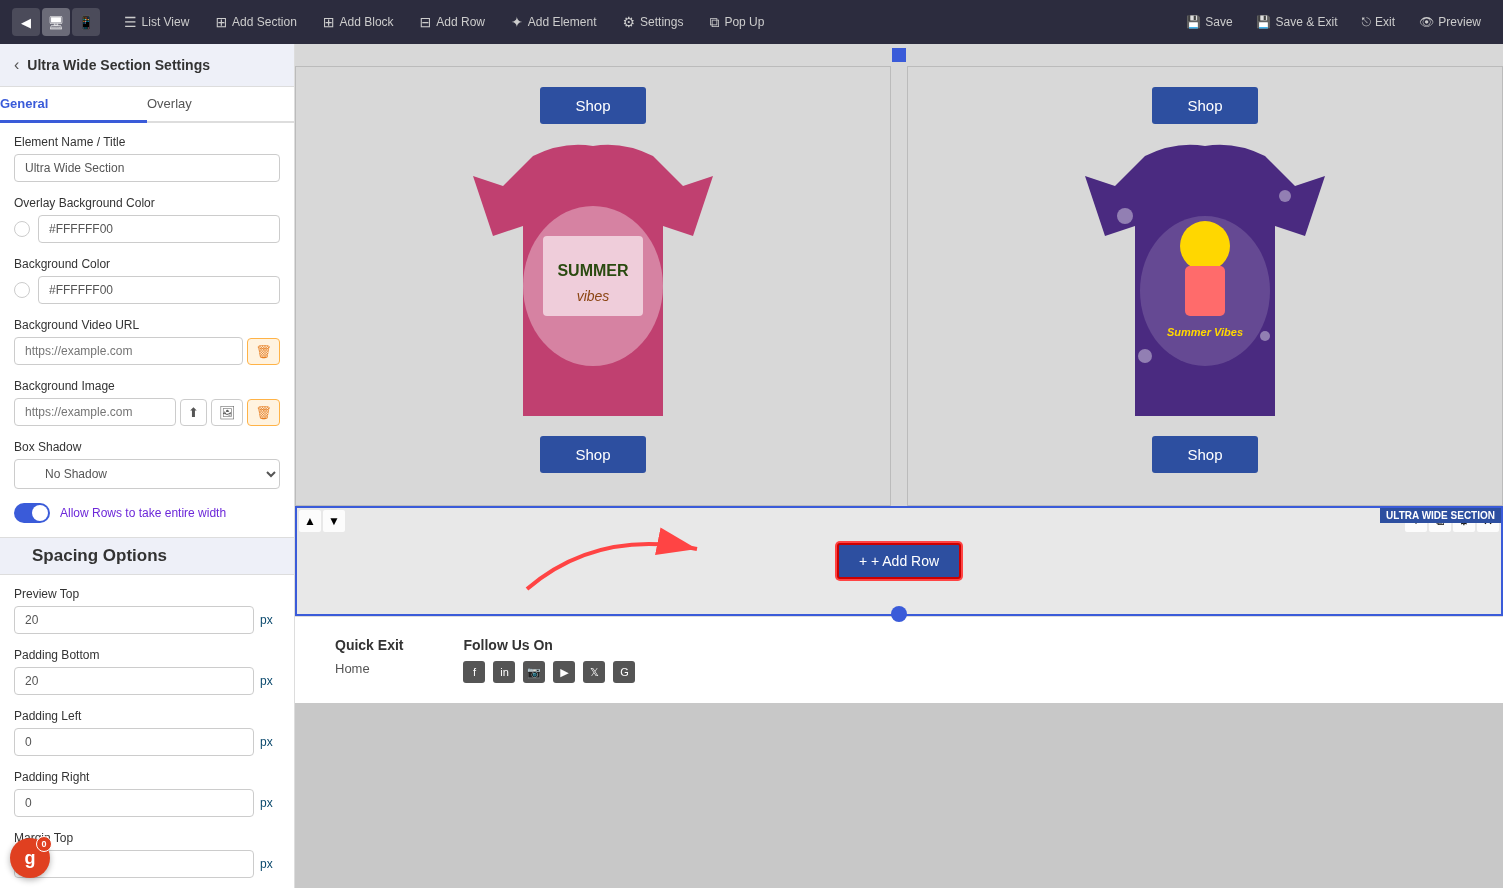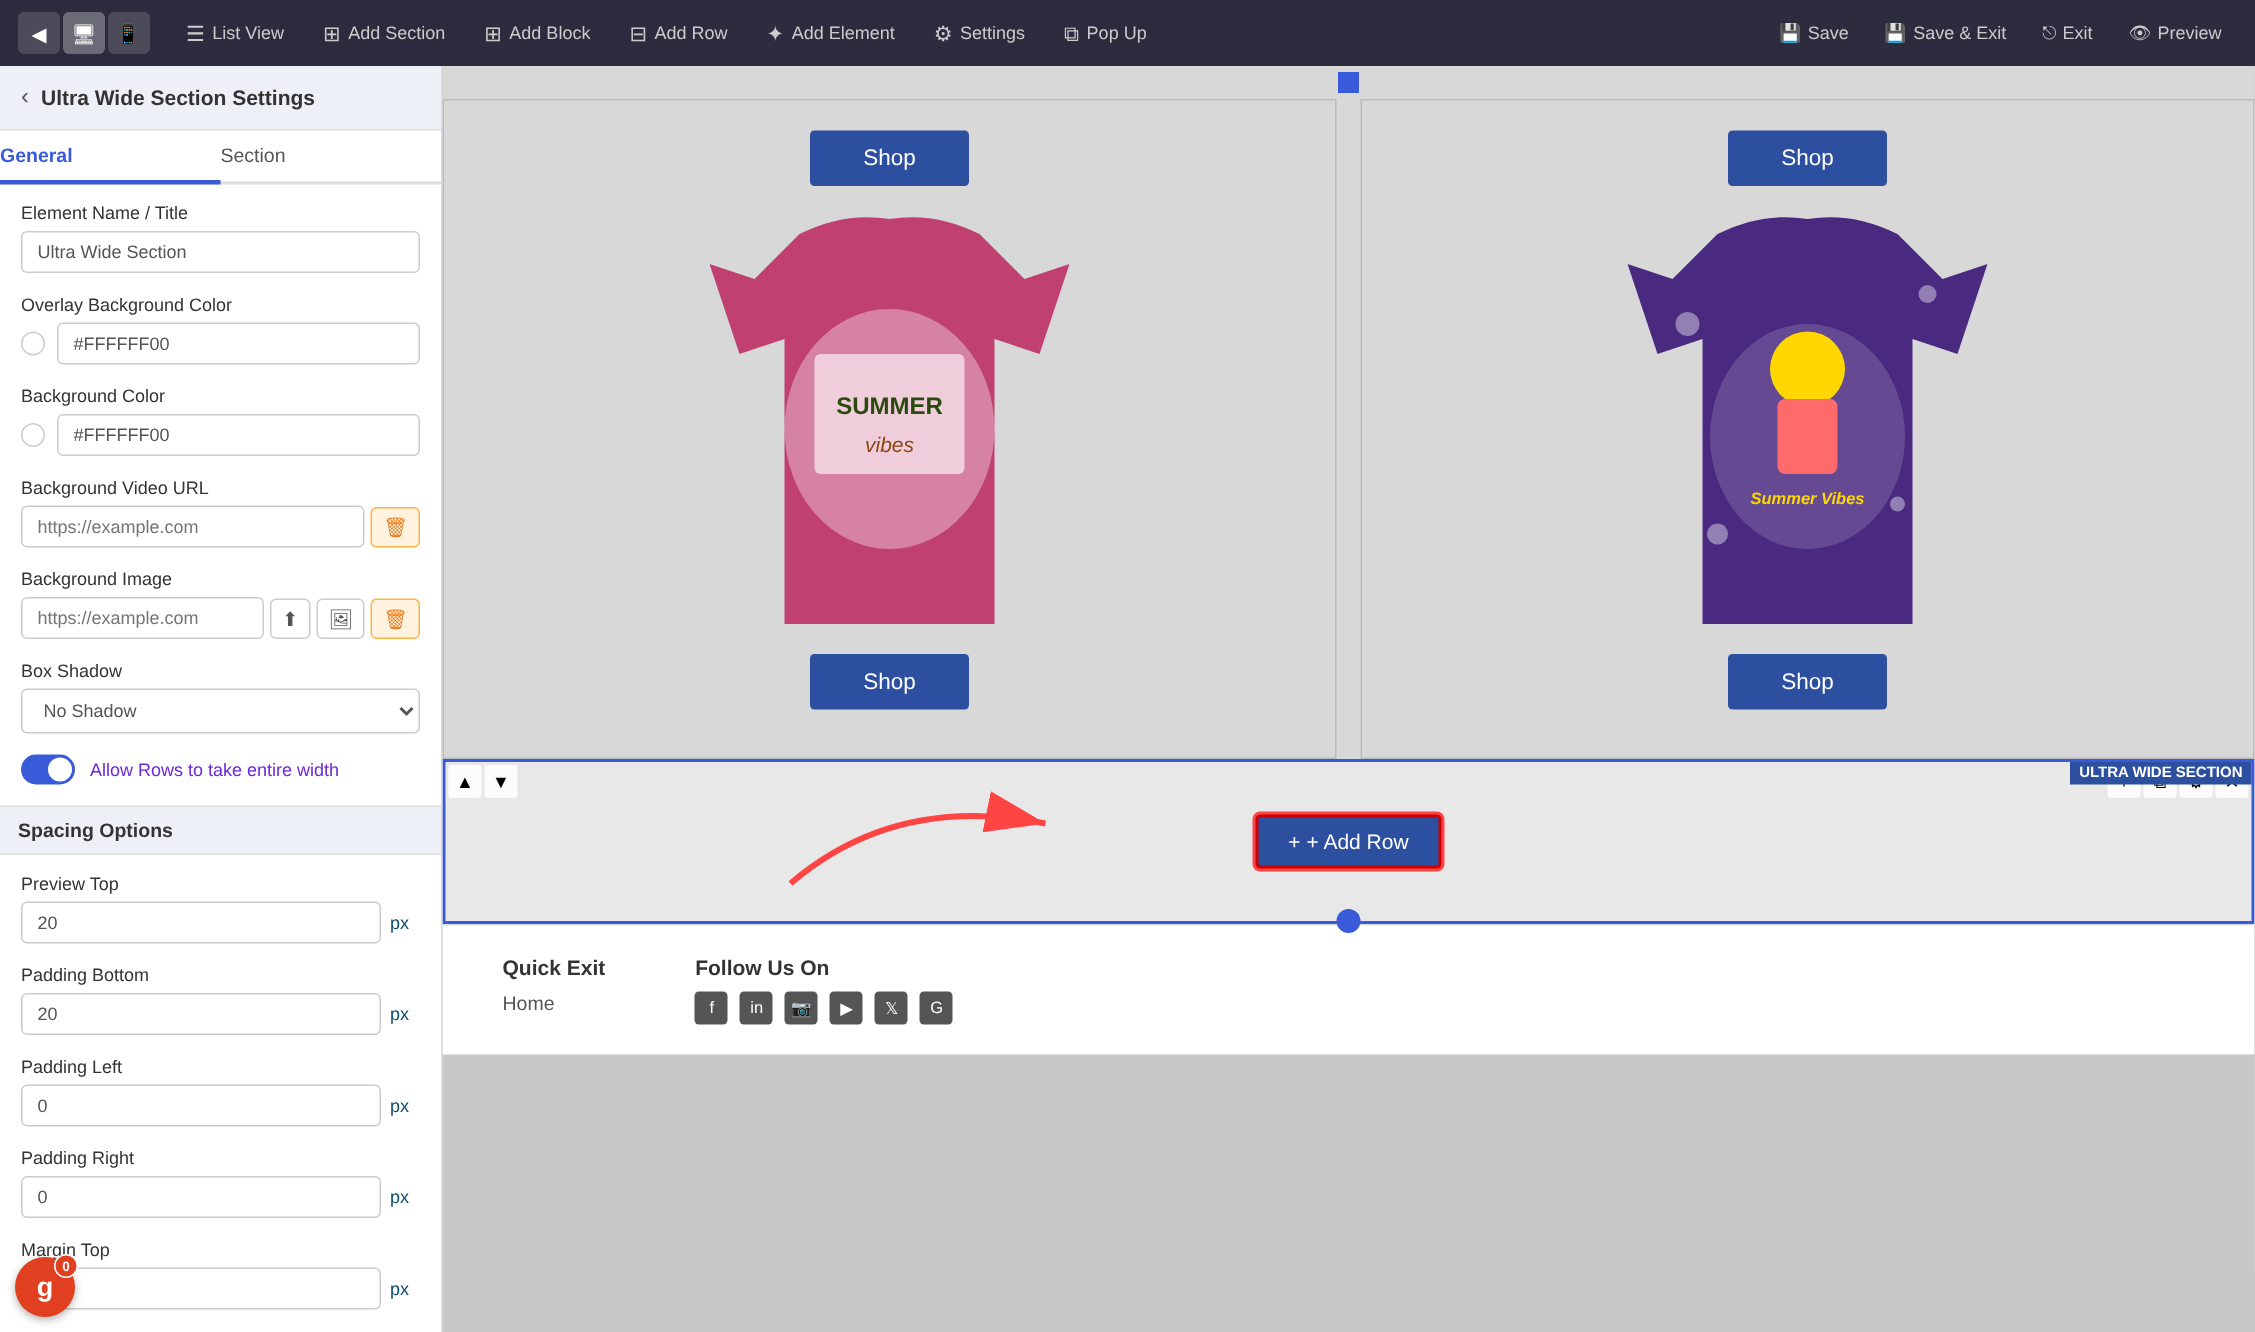--- a/index.html
+++ b/index.html
@@ -72,31 +72,31 @@
 
     .input-with-icons { display: flex; gap: 4px; align-items: center; }
     .input-with-icons .form-input { flex: 1; }
     .icon-btn {
       background: #fff; border: 1px solid #ccc; border-radius: 4px;
       padding: 5px 7px; cursor: pointer; font-size: 13px; color: #555;
     }
     .icon-btn.red { background: #fff3e0; border-color: #ffb347; color: #e67e22; }
 
     .select-input {
-      width: 100%; padding: 6px 10px; border: 1px solid #ccc; border-radius: 4px;
+      width: 100%; padding: 6px 26px; border: 1px solid #ccc; border-radius: 4px;
       font-size: 12px; color: #555; background: #fff; appearance: auto;
     }
 
     .toggle-row { display: flex; align-items: center; gap: 10px; margin-bottom: 14px; }
     .toggle { width: 36px; height: 20px; background: #3a5bd9; border-radius: 10px; position: relative; cursor: pointer; flex-shrink: 0; }
     .toggle-knob { width: 16px; height: 16px; background: #fff; border-radius: 50%; position: absolute; top: 2px; left: 18px; }
     .toggle-label { font-size: 12px; color: #6d28d9; }
 
     .section-header {
-      background: #eef0f8; padding: 8px 12px; font-size: 13px; font-weight: bold;
+      background: #eef0f8; padding: 8px 32px; font-size: 17px; font-weight: bold;
       color: #333; margin: 0 -14px 12px; border-top: 1px solid #ddd; border-bottom: 1px solid #ddd;
     }
 
     .input-px-row { display: flex; align-items: center; gap: 6px; }
     .input-px-row .form-input { flex: 1; }
     .px-label { font-size: 12px; color: #0c4a6e; width: 20px; }
 
     
     .canvas { flex: 1; background: #c8c8c8; overflow-y: auto; position: relative; }
 
@@ -221,21 +221,21 @@
 <div class="layout">
 
   <div class="sidebar">
     <div class="sidebar-header">
       <button class="sidebar-header-back">‹</button>
       <span class="sidebar-header-title">Ultra Wide Section Settings</span>
     </div>
 
     <div class="sidebar-tabs">
       <div class="sidebar-tab active">General</div>
-      <div class="sidebar-tab">Section</div>
+      <div class="sidebar-tab">Overlay</div>
     </div>
 
     <div class="sidebar-body">
 
       <div class="form-group">
         <label class="form-label">Element Name / Title</label>
         <input class="form-input" type="text" value="Ultra Wide Section" style="">
       </div>
 
       <div class="form-group">

